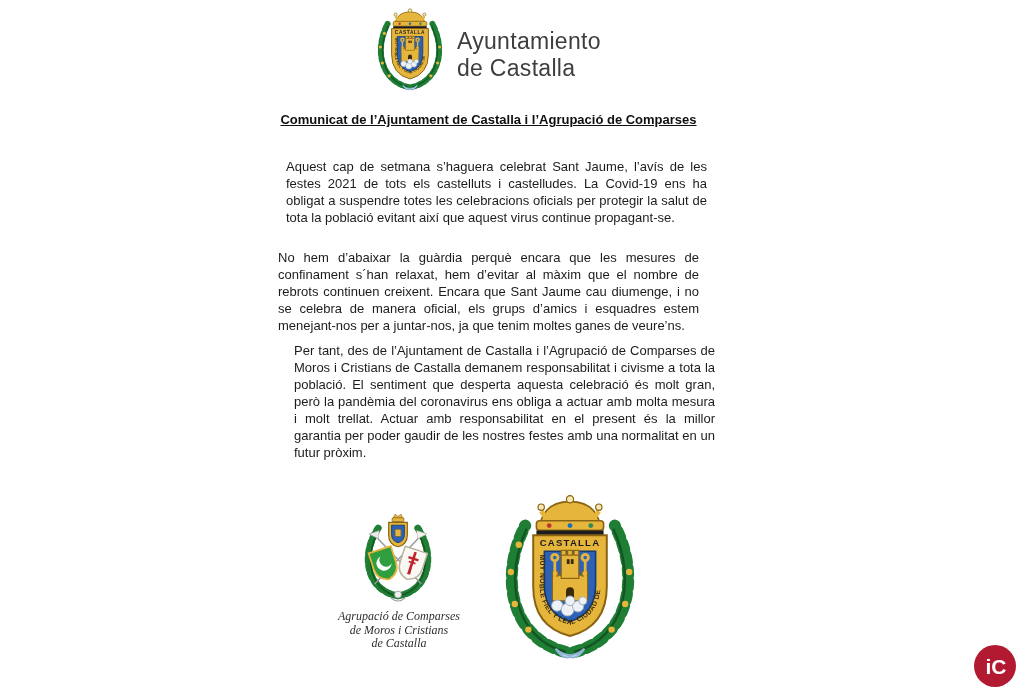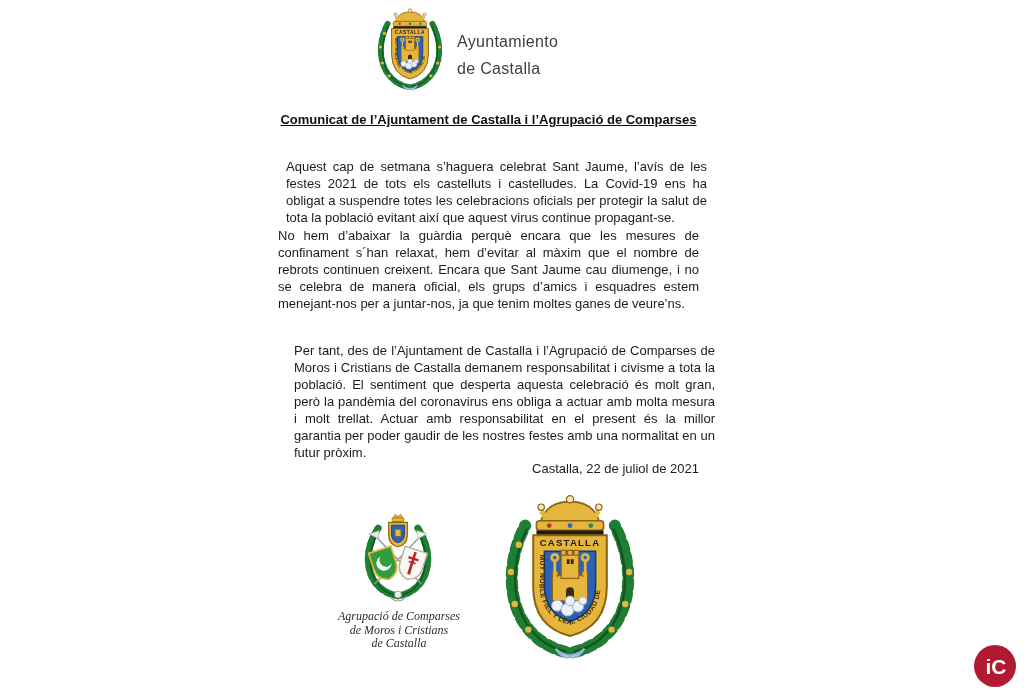--- a/index.html
+++ b/index.html
@@ -4,35 +4,35 @@
 <style>
   html,body { margin:0; padding:0; background:#ffffff; }
   .page {
     position:relative; width:1026px; height:690px; background:#ffffff;
     font-family:"Liberation Sans", sans-serif; overflow:hidden;
   }
   
   .header-logo { position:absolute; left:370px; top:6px; }
   .header-text {
     position:absolute; left:457px; top:28px;
-    font-size:16px; line-height:27px; color:#3e3e3e; letter-spacing:0.3px;
+    font-size:23px; line-height:27px; color:#3e3e3e; letter-spacing:0.3px;
   }
   
   .doc-title {
     position:absolute; left:278px; top:112px; width:421px;
     text-align:center; font-size:13px; font-weight:bold; color:#0f0f0f;
   }
   .doc-title span { text-decoration:underline; }
   
   .para {
     position:absolute; left:278px; width:421px;
     text-align:justify; font-size:13px; line-height:17px; color:#1c1c1c;
   }
   .para-1 { top:145px;margin-left:8px; }
-  .para-2 { top:214px; }
+  .para-2 { top:236px; }
   .para-3 { top:329px;margin-left:16px; }
   .dateline {
     position:absolute; left:278px; top:461px; width:421px;
     text-align:right; font-size:13px; color:#1c1c1c;
   }
   
   .agrupacio-logo { position:absolute; left:348px; top:506px; }
   .agrupacio-caption {
     position:absolute; left:322px; top:610px; width:154px; text-align:center;
     font-family:"Liberation Serif", serif; font-style:italic;
@@ -131,21 +131,20 @@
   </div>
 
   <div class="doc-title">
     <span>Comunicat de l’Ajuntament de Castalla i l’Agrupació de Comparses</span>
   </div>
 
   <p class="para para-1">Aquest cap de setmana s’haguera celebrat Sant Jaume, l’avís de les festes 2021 de tots els castelluts i castelludes. La Covid-19 ens ha obligat a suspendre totes les celebracions oficials per protegir la salut de tota la població evitant així que aquest virus continue propagant-se.</p>
   <p class="para para-2">No hem d’abaixar la guàrdia perquè encara que les mesures de confinament s´han relaxat, hem d’evitar al màxim que el nombre de rebrots continuen creixent. Encara que Sant Jaume cau diumenge, i no se celebra de manera oficial, els grups d’amics i esquadres estem menejant-nos per a juntar-nos, ja que tenim moltes ganes de veure’ns.</p>
   <p class="para para-3">Per tant, des de l’Ajuntament de Castalla i l’Agrupació de Comparses de Moros i Cristians de Castalla demanem responsabilitat i civisme a tota la població. El sentiment que desperta aquesta celebració és molt gran, però la pandèmia del coronavirus ens obliga a actuar amb molta mesura i molt trellat. Actuar amb responsabilitat en el present és la millor garantia per poder gaudir de les nostres festes amb una normalitat en un futur pròxim.</p>
 
-  <div class="dateline">Castalla, 22 de juliol de 2021</div>
 
   <svg class="agrupacio-logo" width="100" height="102" viewBox="0 0 160 175">
 
     <path d="M80 154 C 28 146, 14 86, 46 38" fill="none" stroke="#1e7e34" stroke-width="12" stroke-linecap="round" stroke-dasharray="8 6"></path>
     <path d="M80 154 C 132 146, 146 86, 114 38" fill="none" stroke="#1e7e34" stroke-width="12" stroke-linecap="round" stroke-dasharray="8 6"></path>
     <path d="M80 154 C 32 146, 20 88, 48 42" fill="none" stroke="#145523" stroke-width="2.5"></path>
     <path d="M80 154 C 128 146, 140 88, 112 42" fill="none" stroke="#145523" stroke-width="2.5"></path>
 
     <line x1="40" y1="134" x2="120" y2="50" stroke="#9a9a9a" stroke-width="2.5"></line>
     <line x1="120" y1="134" x2="40" y2="50" stroke="#9a9a9a" stroke-width="2.5"></line>

